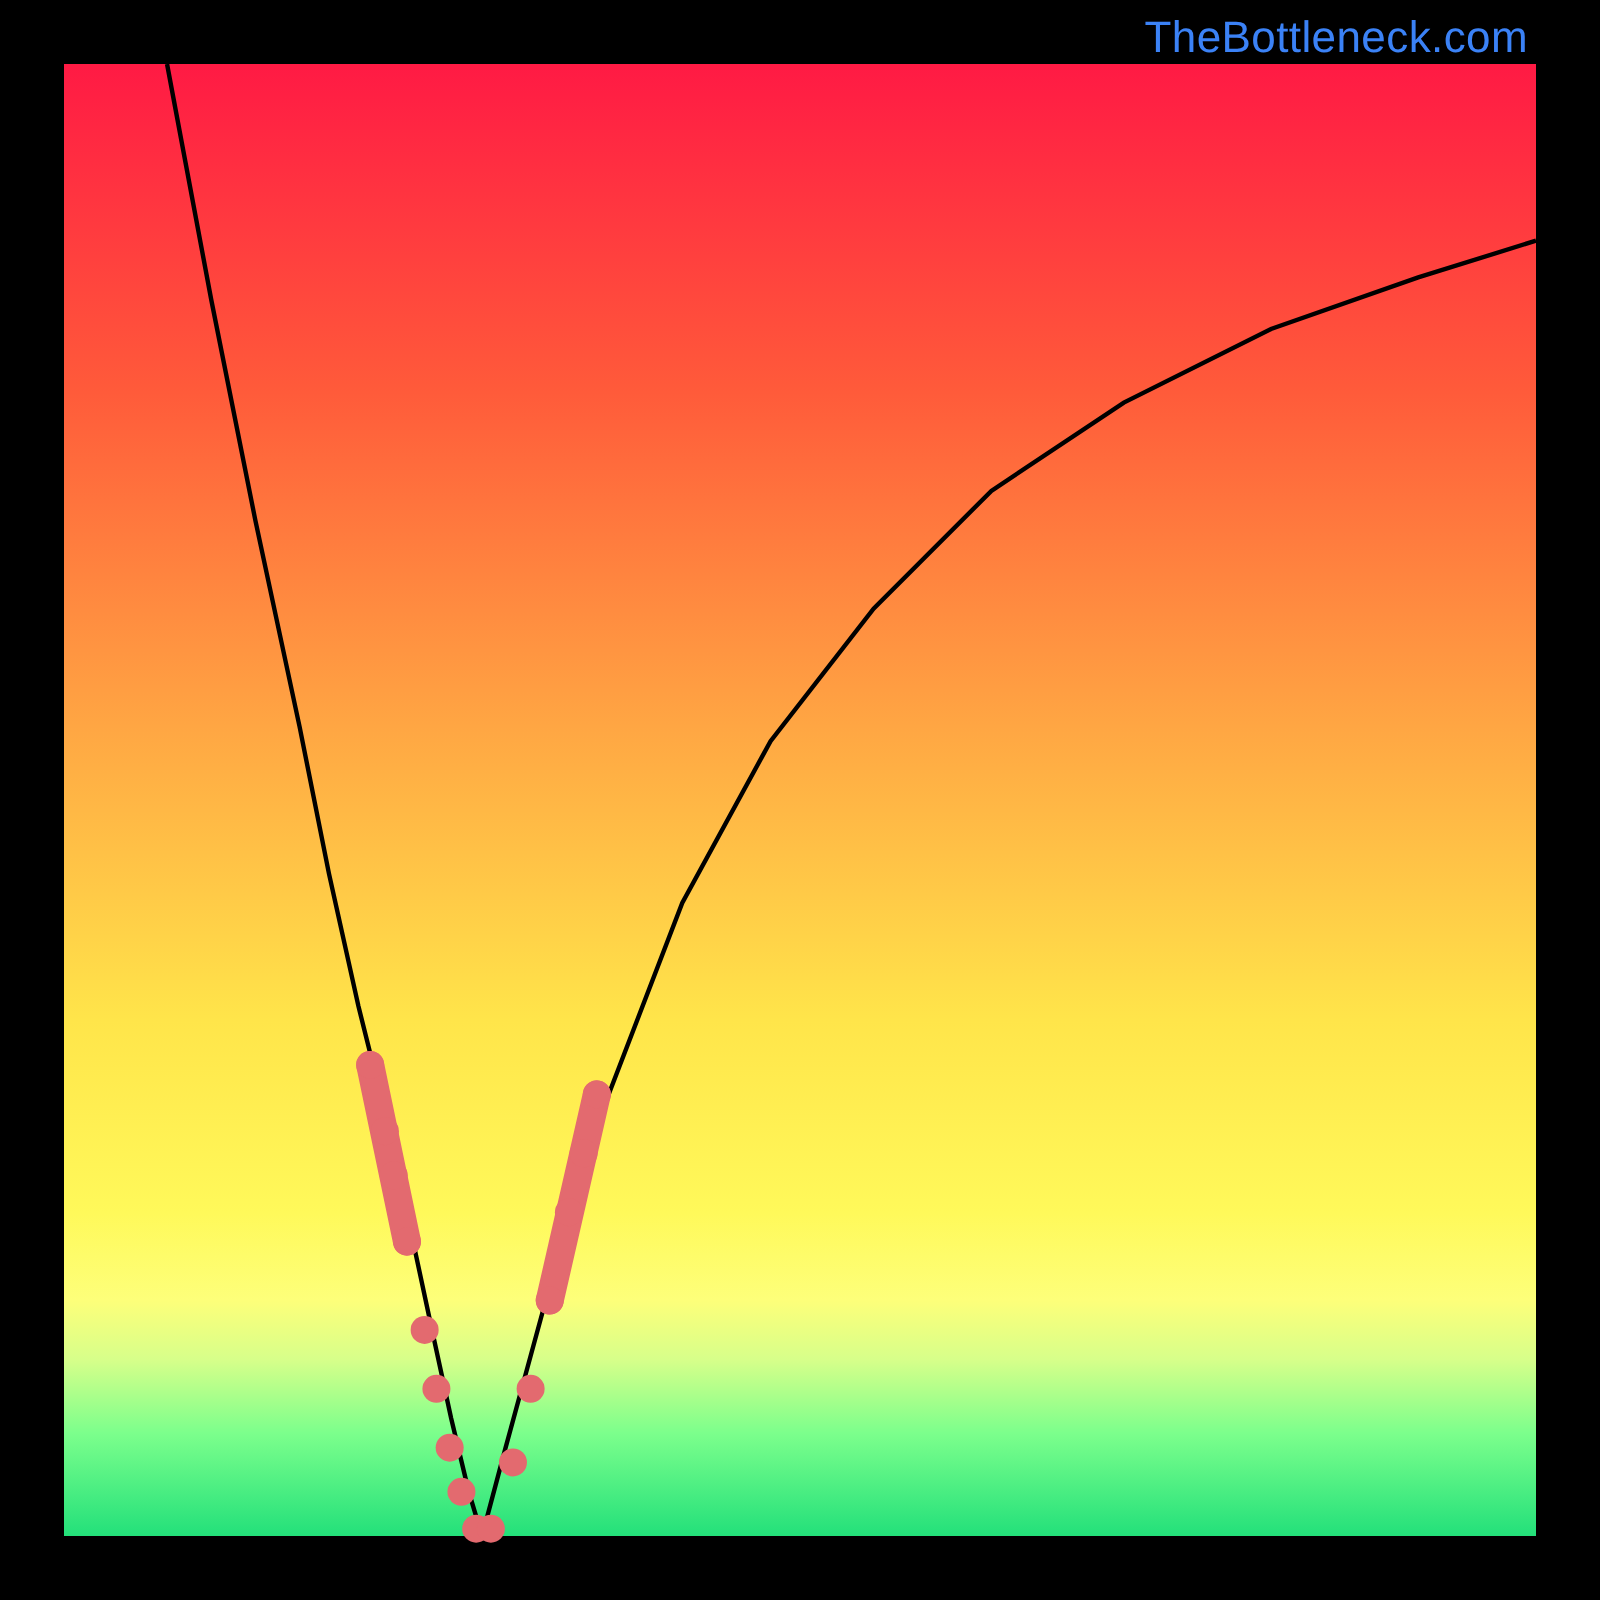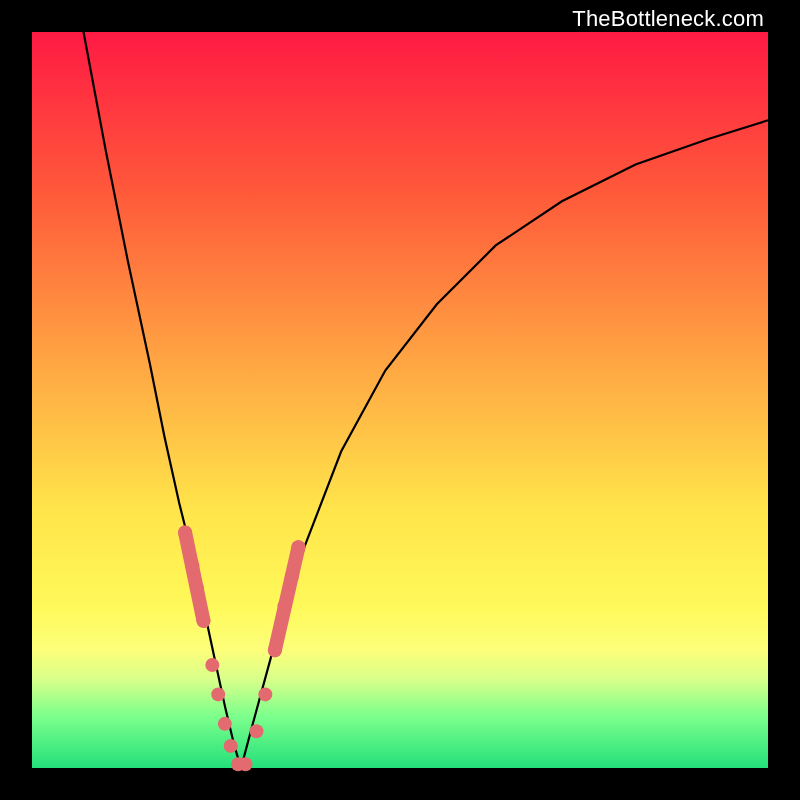--- a/index.html
+++ b/index.html
@@ -36,21 +36,21 @@
       #fdff7a 84%,
       #d7ff8a 88%,
       #7cff8c 93%,
       #23e07a 100%
     );
   }
   .watermark {
     position: absolute;
     top: 6px;
     right: 36px;
-    color: #ffffff;
+    color: #3b82f6;
     font-size: 22px;
     font-weight: 500;
     letter-spacing: 0.2px;
     user-select: none;
   }
   svg.curves {
     position: absolute;
     top: 32px;
     left: 32px;
     width: 736px;

